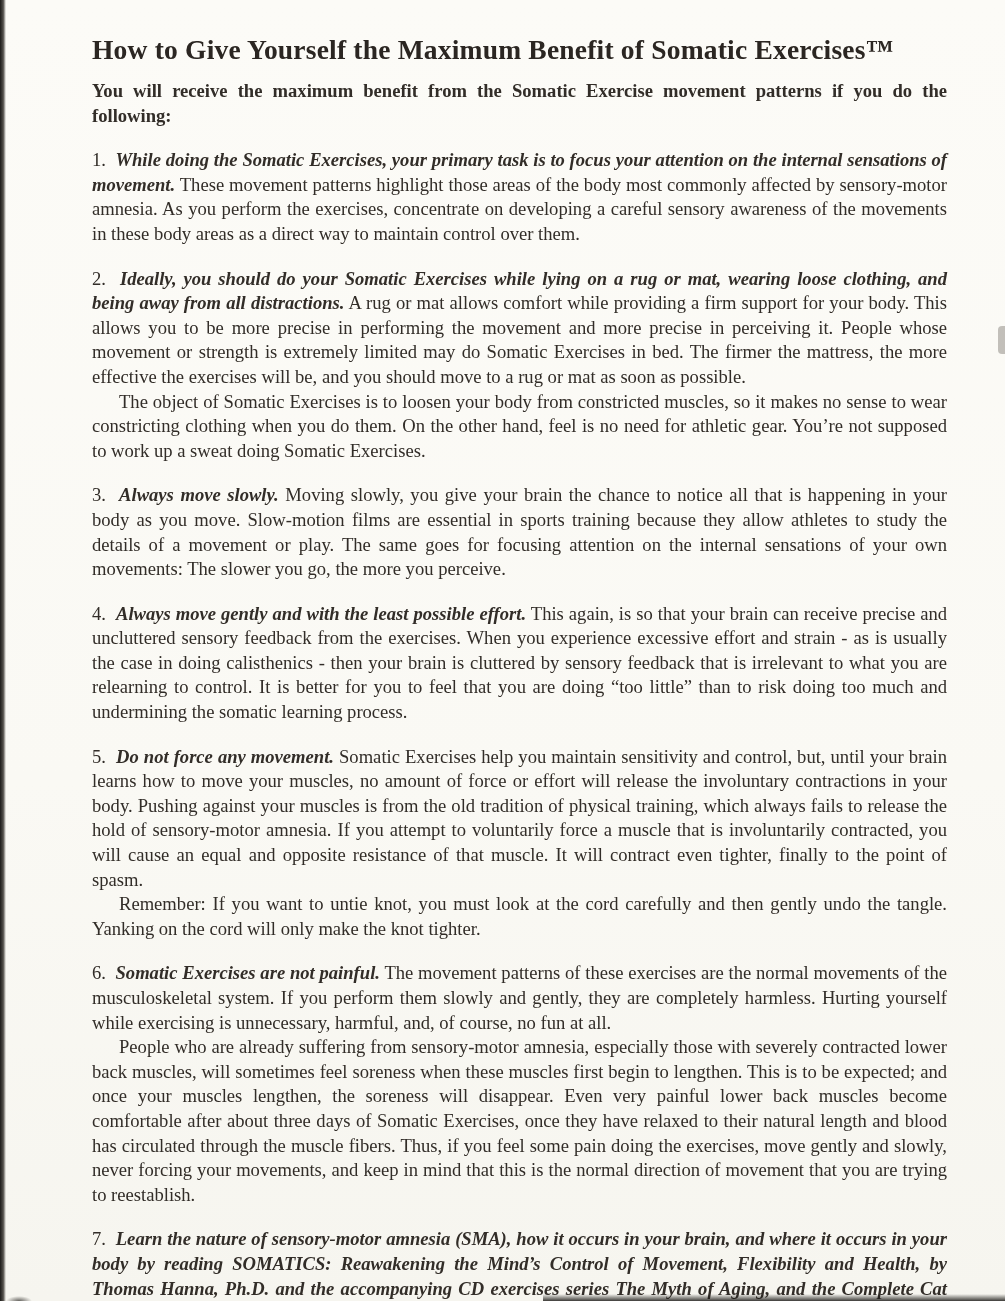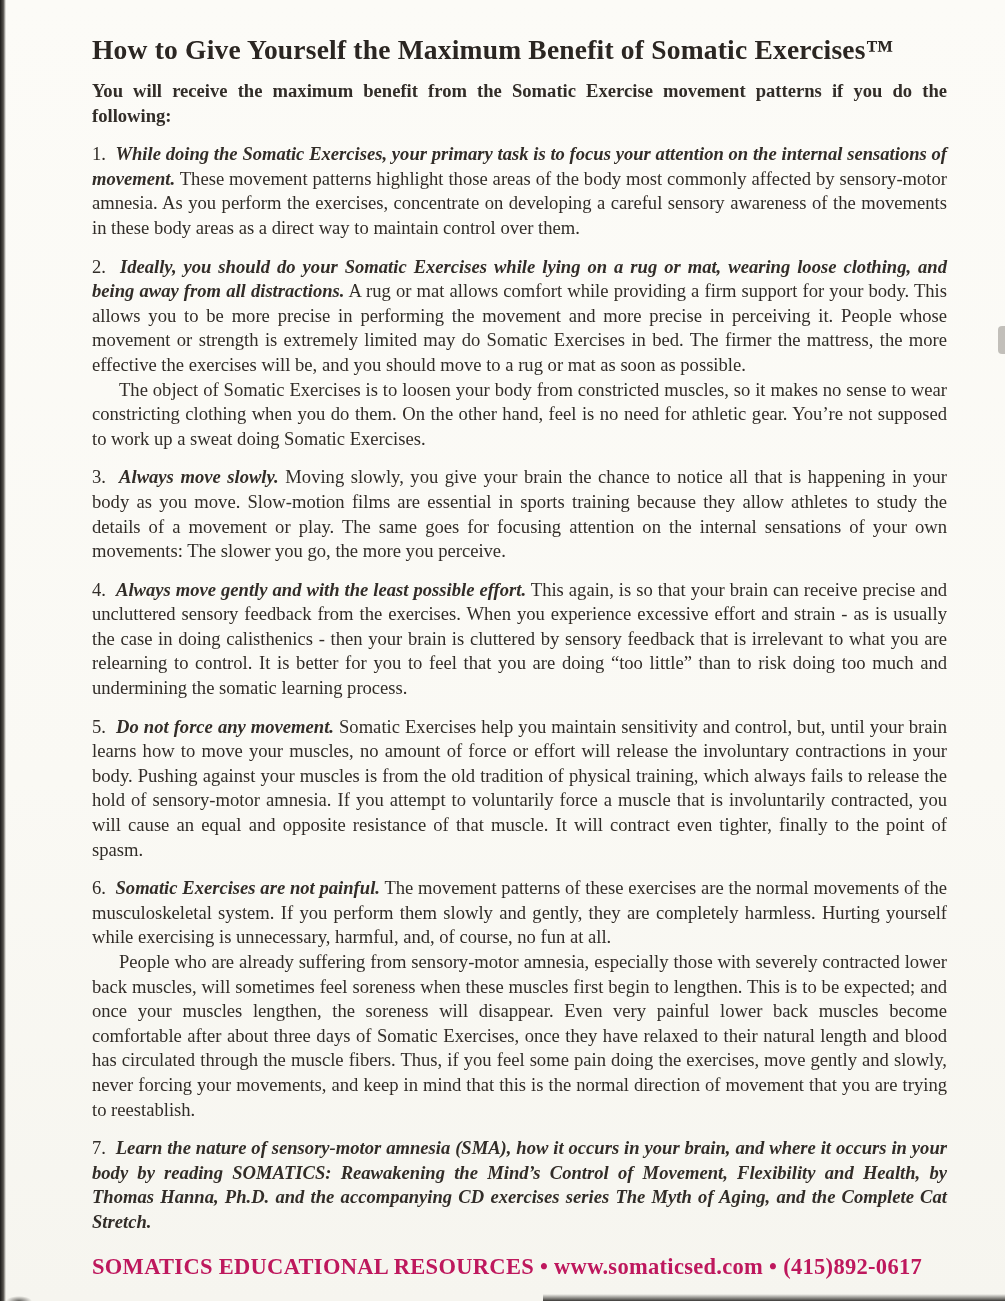--- a/index.html
+++ b/index.html
@@ -22,21 +22,21 @@
     color: #2b2username622;
     color: #2b2622;
   }
   .body-text {
     font-size: 18.6px;
     line-height: 24.6px;
     margin: 0;
     text-align: justify;
   }
   .emphasis { font-weight: bold; }
-  .item { margin-top: 14px; }
+  .item { margin-top: 20px; }
   .item-number { font-style: normal; }
   .item-lead { font-weight: bold; font-style: italic; }
   .item-extra { text-indent: 27px; }
   .footer-text {
     font-size: 22.5px;
     font-weight: bold;
     margin: 19px 0 0 0;
     letter-spacing: 0.3px;
     text-align: left;
     color: #be185d;
@@ -85,20 +85,21 @@
   <div class="item">
     <p class="body-text item-first"><span class="item-number">3.&nbsp; </span><span class="item-lead">Always move slowly.</span><span class="item-rest"> Moving slowly, you give your brain the chance to notice all that is happening in your body as you move.  Slow-motion films are essential in sports training because they allow athletes to study the details of a movement or play.  The same goes for focusing attention on the internal sensations of your own movements:  The slower you go, the more you perceive.</span></p>
   </div>
 
   <div class="item">
     <p class="body-text item-first"><span class="item-number">4.&nbsp; </span><span class="item-lead">Always move gently and with the least possible effort.</span><span class="item-rest"> This again, is so that your brain can receive precise and uncluttered sensory feedback from the exercises.  When you experience excessive effort and strain - as is usually the case in doing calisthenics - then your brain is cluttered by sensory feedback that is irrelevant to what you are relearning to control.  It is better for you to feel that you are doing “too little” than to risk doing too much and undermining the somatic learning process.</span></p>
   </div>
 
   <div class="item">
     <p class="body-text item-first"><span class="item-number">5.&nbsp; </span><span class="item-lead">Do not force any movement.</span><span class="item-rest"> Somatic Exercises help you maintain sensitivity and control, but, until your brain learns how to move your muscles, no amount of force or effort will release the involuntary contractions in your body.  Pushing against your muscles is from the old tradition of physical training, which always fails to release the hold of sensory-motor amnesia.   If you attempt to voluntarily force a muscle that is involuntarily contracted, you will cause an equal and opposite resistance of that muscle.  It will contract even tighter, finally to the point of spasm.</span></p>
+  <p class="body-text item-extra">Remember:  If you want to untie knot, you must look at the cord carefully and then gently undo the tangle.  Yanking on the cord will only make the knot tighter.</p>
       </div>
 
   <div class="item">
     <p class="body-text item-first"><span class="item-number">6.&nbsp; </span><span class="item-lead">Somatic Exercises are not painful.</span><span class="item-rest"> The movement patterns of these exercises are the normal movements of the musculoskeletal system.  If you perform them slowly and gently, they are completely harmless.  Hurting yourself while exercising is unnecessary, harmful, and, of course, no fun at all.</span></p>
   <p class="body-text item-extra">People who are already suffering from sensory-motor amnesia, especially those with severely contracted lower back muscles, will sometimes feel soreness when these muscles first begin to lengthen.  This is to be expected; and once your muscles lengthen, the soreness will disappear.  Even very painful lower back muscles become comfortable after about three days of Somatic Exercises, once they have relaxed to their natural  length and blood has circulated through the muscle fibers.  Thus, if you feel some pain doing the exercises, move gently and slowly, never forcing your movements, and keep in mind that this is the normal direction of movement that you are trying to reestablish.</p>
       </div>
 
   <div class="item">
     <p class="body-text item-first"><span class="item-number">7.&nbsp; </span><span class="item-lead">Learn the nature of sensory-motor amnesia (SMA), how it occurs in your brain, and where it occurs in your body by reading SOMATICS:  Reawakening the Mind’s Control of Movement, Flexibility and Health, by Thomas Hanna, Ph.D. and the accompanying CD exercises series The Myth of Aging, and the Complete Cat Stretch.</span><span class="item-rest"></span></p>
   </div>

